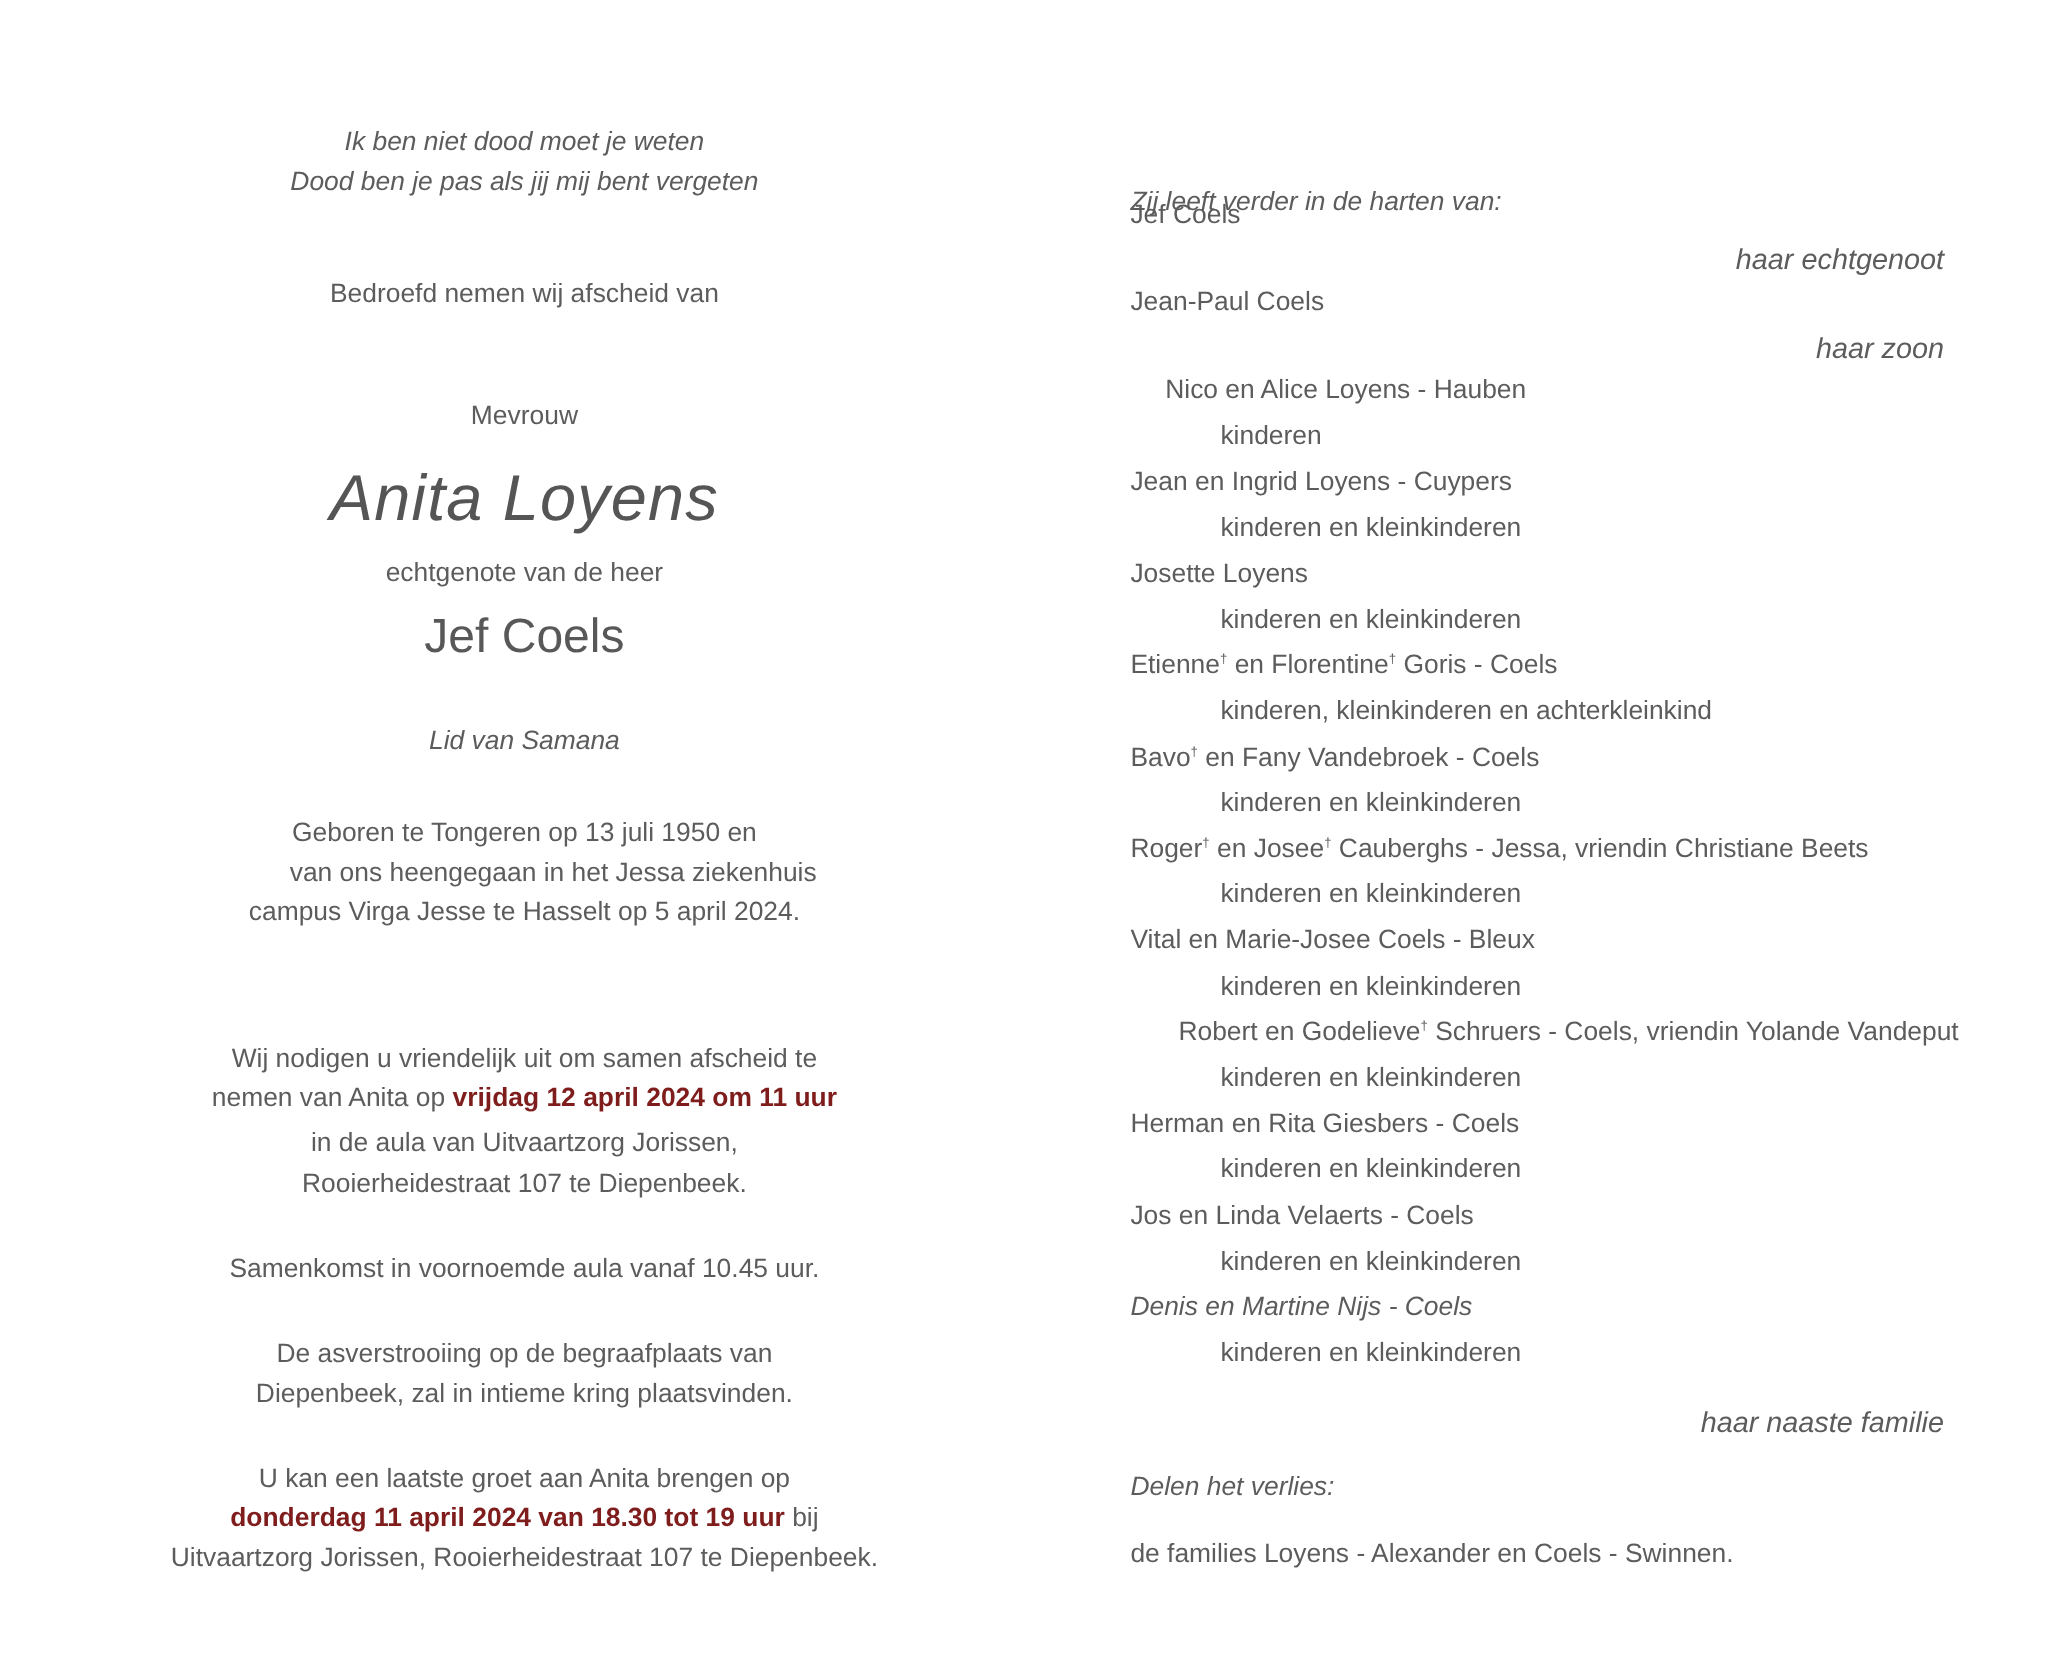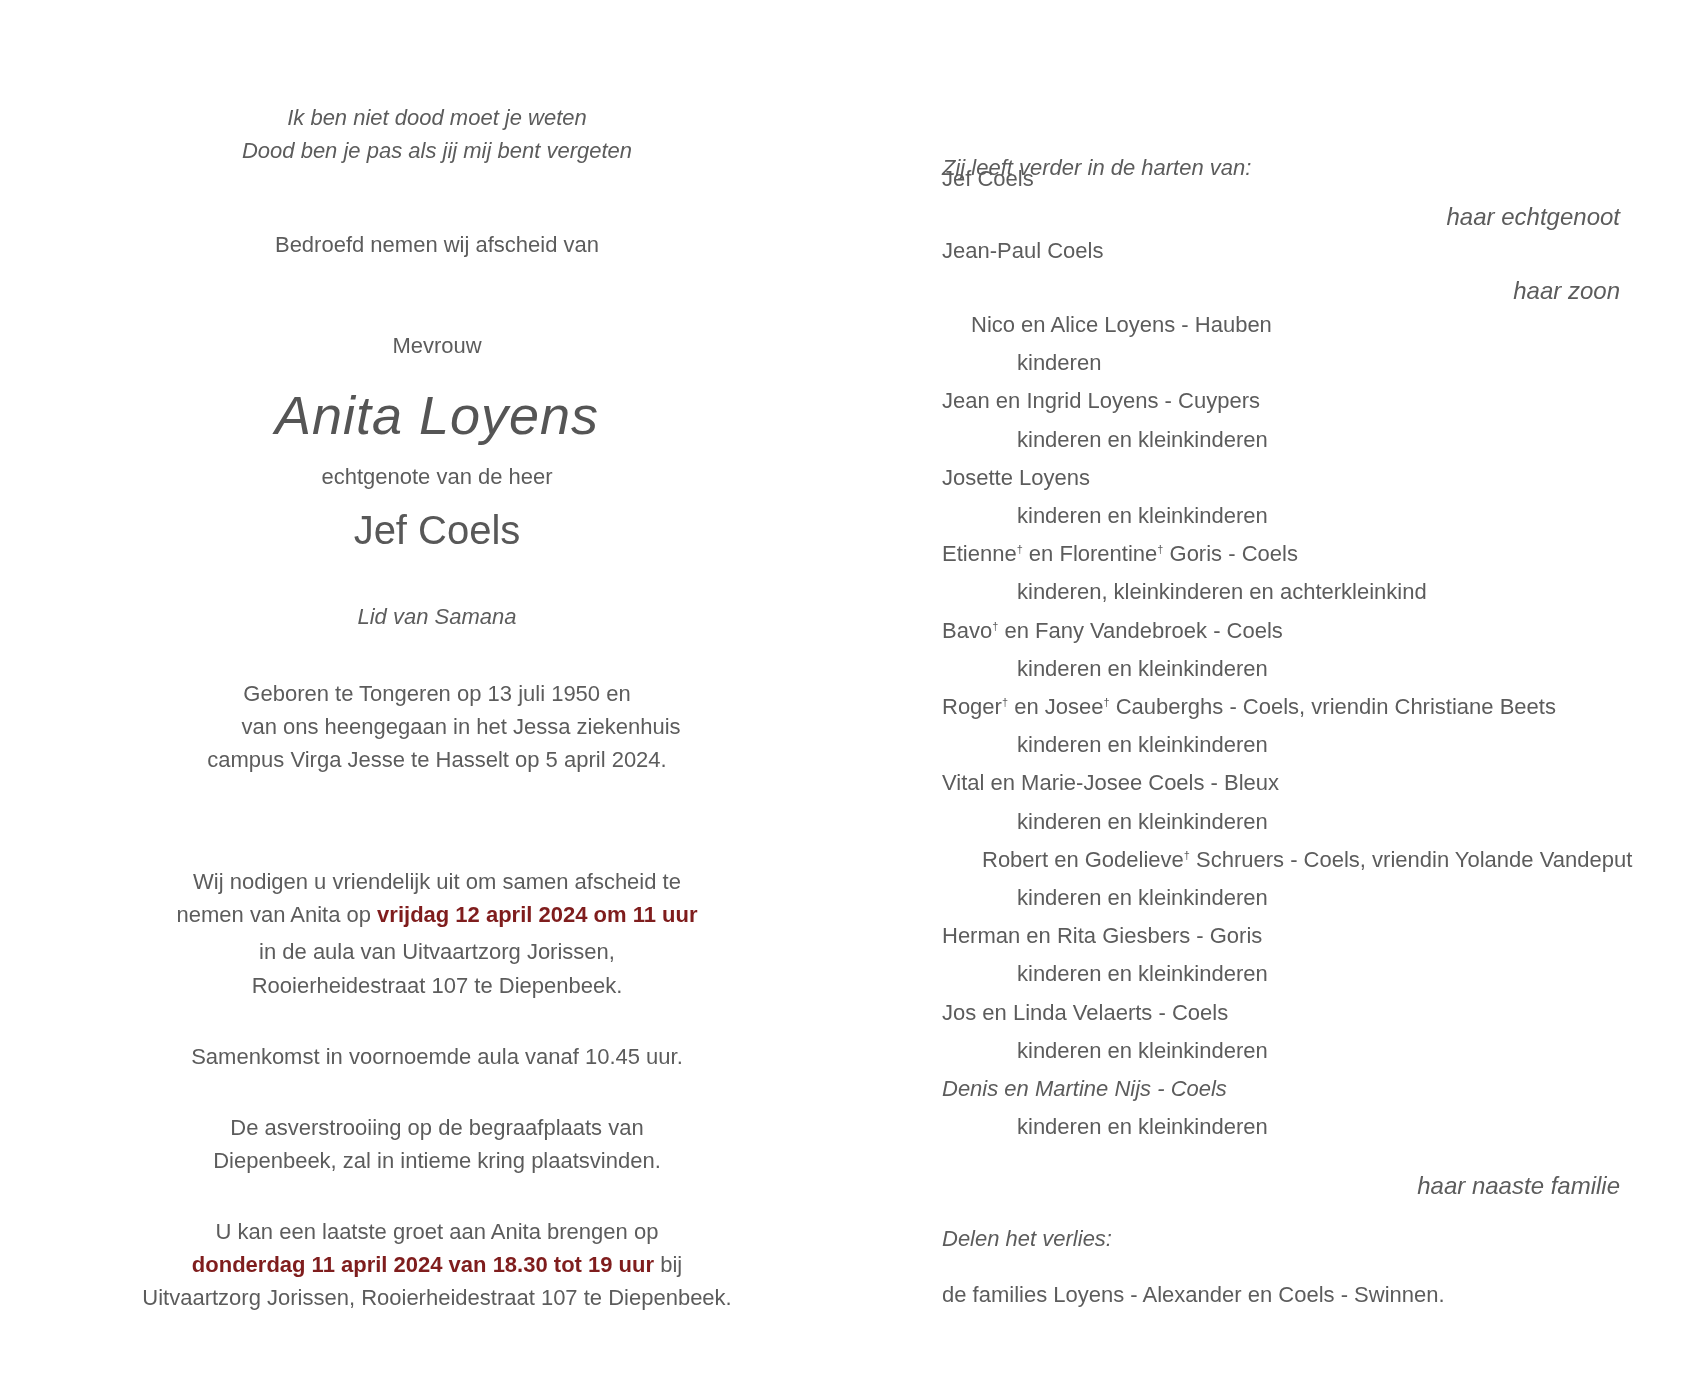--- a/index.html
+++ b/index.html
@@ -64,27 +64,27 @@
       <div class="abs rl t" style="top: 314px; margin-left: 29px;">Nico en Alice  Loyens - Hauben</div>
       <div class="abs ri t" style="top: 352.2px;">kinderen</div>
       <div class="abs rl t" style="top: 390.4px;">Jean en Ingrid Loyens - Cuypers</div>
       <div class="abs ri t" style="top: 428.6px;">kinderen en kleinkinderen</div>
       <div class="abs rl t" style="top: 466.8px;">Josette Loyens</div>
       <div class="abs ri t" style="top: 505px;">kinderen en kleinkinderen</div>
       <div class="abs rl t" style="top: 543.2px;"><span>Etienne</span><sup>†</sup><span> en Florentine</span><sup>†</sup><span>  Goris - Coels</span></div>
       <div class="abs ri t" style="top: 581.4px;">kinderen, kleinkinderen en achterkleinkind</div>
       <div class="abs rl t" style="top: 619.6px;"><span>Bavo</span><sup>†</sup><span> en Fany Vandebroek - Coels</span></div>
       <div class="abs ri t" style="top: 657.8px;">kinderen en kleinkinderen</div>
-      <div class="abs rl t" style="top: 696px;"><span>Roger</span><sup>†</sup><span> en Josee</span><sup>†</sup><span> Cauberghs - Coels, vriendin Christiane Beets</span></div>
+      <div class="abs rl t" style="top: 696px;"><span>Roger</span><sup>†</sup><span> en Josee</span><sup>†</sup><span> Cauberghs - Jessa, vriendin Christiane Beets</span></div>
       <div class="abs ri t" style="top: 734.2px;">kinderen en kleinkinderen</div>
       <div class="abs rl t" style="top: 772.4px;">Vital  en Marie-Josee Coels - Bleux</div>
       <div class="abs ri t" style="top: 810.6px;">kinderen en kleinkinderen</div>
       <div class="abs rl t" style="top: 848.8px; margin-left: 40px;"><span>Robert en Godelieve</span><sup>†</sup><span>  Schruers - Coels, vriendin Yolande Vandeput</span></div>
       <div class="abs ri t" style="top: 887px;">kinderen en kleinkinderen</div>
-      <div class="abs rl t" style="top: 925.2px;">Herman en Rita  Giesbers - Goris</div>
+      <div class="abs rl t" style="top: 925.2px;">Herman en Rita  Giesbers - Coels</div>
       <div class="abs ri t" style="top: 963.4px;">kinderen en kleinkinderen</div>
       <div class="abs rl t" style="top: 1001.6px;">Jos en Linda Velaerts - Coels</div>
       <div class="abs ri t" style="top: 1039.8px;">kinderen en kleinkinderen</div>
       <div class="abs rl t" style="top: 1078px; font-style: italic;">Denis en Martine Nijs - Coels</div>
       <div class="abs ri t" style="top: 1116.2px;">kinderen en kleinkinderen</div>
     </div>
 
   <div class="abs rr" style="top:1174px;">haar naaste familie</div>
   <div class="abs rl t it" style="top:1228px;">Delen het verlies:</div>
   <div class="abs rl t" style="top:1284px;">de families Loyens - Alexander en Coels - Swinnen.</div>

